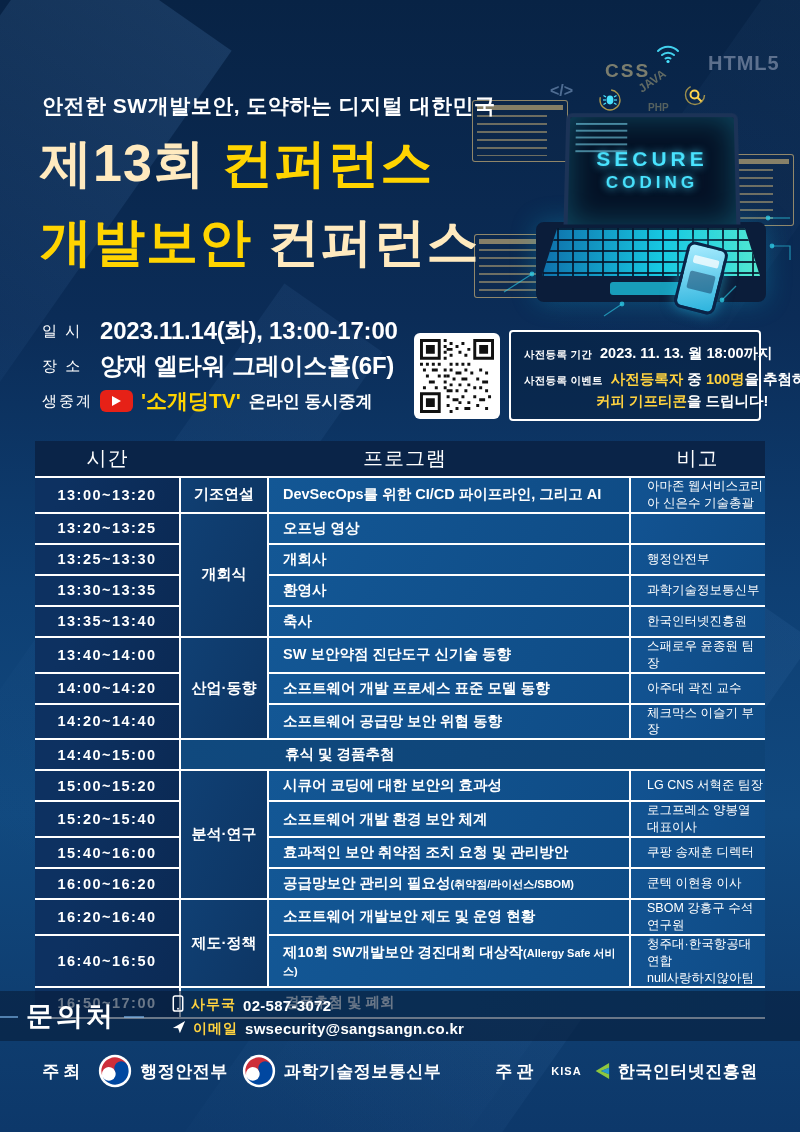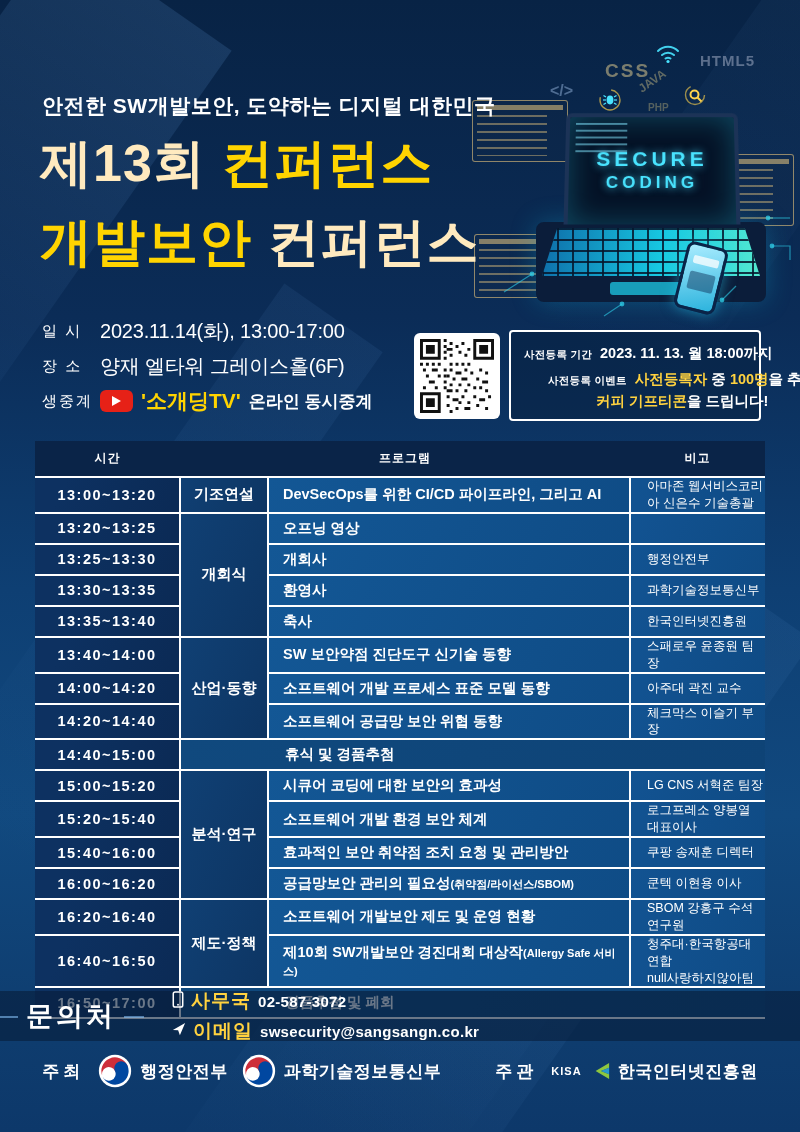--- a/index.html
+++ b/index.html
@@ -20,21 +20,21 @@
   .main-title{position:absolute; left:40px; top:124px; font-size:52px; font-weight:900; line-height:79px; letter-spacing:1px; white-space:nowrap;}
   .t-cream{color:#ffeabf;} .t-yellow{color:#ffd400;}
 
   
   .art{position:absolute; left:472px; top:8px; width:322px; height:310px;}
   .art .tag{position:absolute; font-weight:800;}
   .tag-code {left:78px; top:74px; color:rgba(165,195,235,.45); font-size:16px;}
   .tag-css  {left:133px; top:52px; color:rgba(200,185,135,.6); font-size:19px; letter-spacing:2px;}
   .tag-java {left:165px; top:66px; color:rgba(185,175,125,.5); font-size:12px; transform:rotate(-35deg);}
   .tag-php  {left:176px; top:94px; color:rgba(180,170,120,.45); font-size:10px;}
-  .tag-html5{left:228px; top:44px; color:rgba(160,172,195,.55); font-size:15px; letter-spacing:1px;text-align:center;}
+  .tag-html5{left:236px; top:44px; color:rgba(160,172,195,.55); font-size:20px; letter-spacing:1px;text-align:center;}
   .icon-wifi{position:absolute; left:183px; top:34px;}
   .icon-search{position:absolute; left:212px; top:76px;}
   .icon-bug{position:absolute; left:126px; top:80px;}
   .laptop-body{position:absolute; left:64px; top:214px; width:230px; height:80px; background:#0b1d3a; border-radius:8px; box-shadow:0 0 26px rgba(20,200,235,.25);}
   .screen{position:absolute; left:93px; top:104px; width:174px; height:112px; background:#051226; border:4px solid #1c3357; border-bottom:none; border-radius:6px 6px 0 0;
           transform:perspective(420px) rotateX(7deg); display:flex; flex-direction:column; align-items:center; justify-content:center; box-shadow:0 0 30px rgba(40,220,255,.28) inset;}
   .neon{color:#49e4ff; font-weight:800; letter-spacing:4px; text-shadow:0 0 9px rgba(60,220,255,.95);}
   .neon.l1{font-size:21px;} .neon.l2{font-size:17px; margin-top:2px;}
   .code-mini{position:absolute; left:6px; top:6px; width:52px; height:34px; opacity:.8;
              background:repeating-linear-gradient(180deg,rgba(130,230,255,.65) 0 2px,transparent 2px 7px);}
@@ -54,59 +54,59 @@
              background:repeating-linear-gradient(180deg,rgba(255,214,130,.4) 0 2px,transparent 2px 8px);}
   .wf1{left:0; top:92px; width:96px; height:62px;}
   .wf2{left:2px; top:226px; width:96px; height:64px;}
   .wf3{left:238px; top:146px; width:84px; height:72px;}
   .circuits{position:absolute; left:0; top:0;}
 
   
   .details{position:absolute; left:42px; top:318px; width:360px;}
   .d-row{display:flex; align-items:center; margin-bottom:9px; height:26px;}
   .d-label{width:58px; font-size:15px; font-weight:500; color:#ffffff; letter-spacing:2px; flex:0 0 58px;}
-  .d-value{font-size:20px; font-weight:400; color:#ffffff; letter-spacing:-.2px; white-space:nowrap;}
+  .d-value{font-size:24px; font-weight:700; color:#ffffff; letter-spacing:-.2px; white-space:nowrap;}
   .yt-badge{width:33px; height:22px; background:#e62117; border-radius:6px; display:inline-flex; align-items:center; justify-content:center; margin-right:8px;}
   .yt-badge i{display:block; width:0; height:0; border-left:9px solid #fff; border-top:5px solid transparent; border-bottom:5px solid transparent;}
   .stream-channel{font-size:21px; font-weight:900; color:#ffd400; margin-right:8px; white-space:nowrap;}
   .stream-suffix{font-size:17px; font-weight:700; color:#ffffff; white-space:nowrap;}
 
   
   .qr-box{position:absolute; left:414px; top:333px; width:86px; height:86px; background:#ffffff; border-radius:6px; padding:6px;}
   .reg-box{position:absolute; left:509px; top:330px; width:252px; height:91px; border:2px solid #ffffff; border-radius:4px;
            background:rgba(8,33,64,.55); padding:12px 16px 8px 13px; color:#fff;}
   .reg-row{display:flex; align-items:baseline; margin-bottom:7px; white-space:nowrap;}
   .reg-label{font-size:10.5px; font-weight:700; letter-spacing:.3px; margin-right:8px; color:#ffffff;}
   .reg-value{font-size:14.5px; font-weight:800; color:#ffffff;}
   .hl{color:#ffd23f;}
   .reg-line3{font-size:14.5px; font-weight:800; margin-left:72px; white-space:nowrap;}
 
   
   .schedule{position:absolute; left:35px; top:441px; width:730px; border-collapse:collapse; table-layout:fixed;}
   .schedule col.c-time{width:145px;} .schedule col.c-cat{width:88px;} .schedule col.c-prog{width:362px;} .schedule col.c-rem{width:135px;}
-  .schedule th{background:#0a2448; color:#fff; font-size:12px; font-weight:700; height:36px; border-bottom:2px solid #fff; letter-spacing:1px;}
+  .schedule th{background:#0a2448; color:#fff; font-size:20px; font-weight:400; height:36px; border-bottom:2px solid #fff; letter-spacing:1px;}
   .schedule td{border-bottom:2px solid #fff; border-right:2px solid #fff; color:#fff; vertical-align:middle; height:31px;}
   .schedule td:last-child{border-right:none;}
   .time-cell{background:linear-gradient(115deg,#0d3161 20%,#0b2a55); text-align:center; font-weight:700; font-size:14.5px; letter-spacing:1.5px;}
   .cat-cell{background:linear-gradient(115deg,#104074,#0d3563); text-align:center; font-weight:700; font-size:15px; border-right:2px solid #fff;}
   .prog-cell{background:linear-gradient(115deg,#135795,#0f4c86); font-weight:700; font-size:14.5px; padding-left:14px;}
   .rem-cell{background:linear-gradient(115deg,#125392,#0f4b85); font-weight:400; font-size:12.5px; color:#e9f1fb; padding-left:16px; line-height:1.35;}
   .merged-cell{background:linear-gradient(115deg,#10497e,#0e4376); font-weight:700; font-size:14.5px; padding-left:104px;}
   .tall td{height:48px;}
   .small-paren{font-size:11px; font-weight:700;}
 
   
   .contact-band{position:absolute; left:0; top:991px; width:800px; height:50px; background:rgba(6,28,56,.6);
                 display:flex; align-items:center; justify-content:flex-start; gap:30px;}
   .contact-title{font-size:27px; font-weight:900; color:#fff; letter-spacing:3px; position:relative; padding:0 26px;}
   .contact-title::before,.contact-title::after{content:""; position:absolute; top:50%; width:20px; height:2px; background:rgba(140,200,255,.55);}
   .contact-title::before{left:-2px;} .contact-title::after{right:-2px;}
   .contact-rows{display:flex; flex-direction:column; gap:4px;}
   .c-row{display:flex; align-items:center; gap:7px;}
-  .c-label{font-size:19px; font-weight:800; color:#ffd23f; letter-spacing:1px;}
+  .c-label{font-size:14px; font-weight:800; color:#ffd23f; letter-spacing:1px;}
   .c-value{font-size:15px; font-weight:700; color:#ffffff; letter-spacing:.3px;}
 
   
   .orgs{position:absolute; left:0; top:1054px; width:800px; display:flex; align-items:center; justify-content:center; gap:14px; color:#fff;}
   .org-label{font-size:17px; font-weight:800; letter-spacing:4px;}
   .org-item{display:flex; align-items:center; gap:8px;}
   .org-name{font-size:17px; font-weight:800; letter-spacing:.5px;}
   .org-gap{width:26px;}
   .kisa-txt{font-size:11px; font-weight:800; letter-spacing:1px; margin-right:2px;}
 </style>
@@ -228,21 +228,21 @@
         <path d="M10 10h1v1h-1zM12 11h2v1h-2zM15 10h1v1h-1zM17 11h1v1h-1zM9 12h1v1H9zM11 13h1v1h-1zM14 13h2v1h-2zM10 15h1v1h-1zM13 15h1v1h-1zM16 15h1v1h-1zM9 17h2v1H9zM12 17h1v1h-1zM15 17h1v1h-1zM18 16h1v1h-1zM20 10h1v1h-1zM22 11h1v1h-1zM19 13h1v1h-1zM21 14h2v1h-2zM20 16h1v1h-1zM22 17h1v1h-1z"></path>
         <path d="M9 19h1v1H9zM11 20h2v1h-2zM14 19h1v1h-1zM16 21h1v1h-1zM9 22h1v1H9zM12 23h1v1h-1zM15 23h2v1h-2zM18 19h1v1h-1zM20 20h2v1h-2zM19 22h1v1h-1zM22 23h1v1h-1zM23 19h1v1h-1zM10 24h1v1h-1zM13 21h1v1h-1z"></path>
       </g>
     </svg>
   </div>
   <div class="reg-box">
     <div class="reg-row">
       <span class="reg-label">사전등록 기간</span>
       <span class="reg-value">2023. 11. 13. 월 18:00까지</span>
     </div>
-    <div class="reg-row" style="margin-bottom:3px;margin-left:24px;">
+    <div class="reg-row" style="margin-bottom:3px;">
       <span class="reg-label">사전등록 이벤트</span>
       <span class="reg-value"><span class="hl">사전등록자</span><span> 중 </span><span class="hl">100명</span><span>을 추첨하여</span></span>
     </div>
     <div class="reg-line3"><span class="hl">커피 기프티콘</span><span>을 드립니다!</span></div>
   </div>
 
   <table class="schedule">
     <colgroup>
         <col class="c-time">
         <col class="c-cat">

